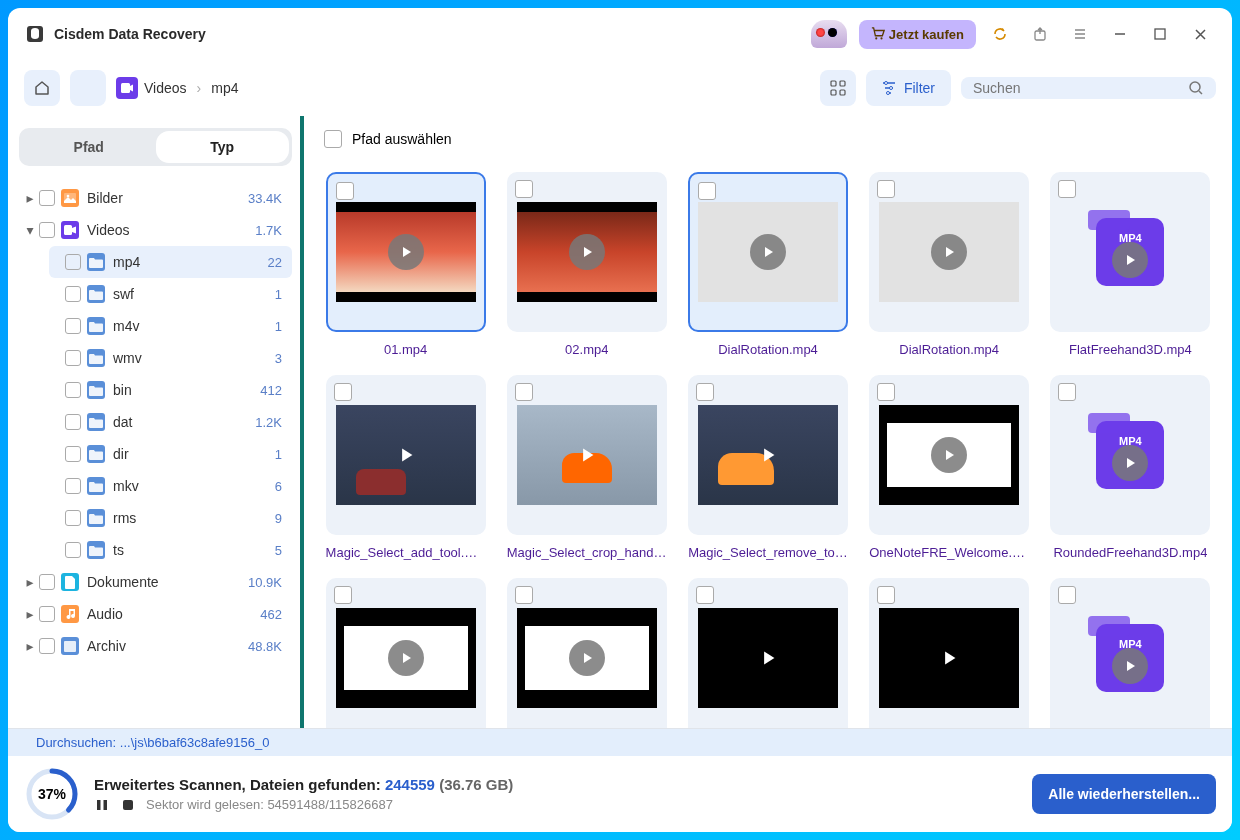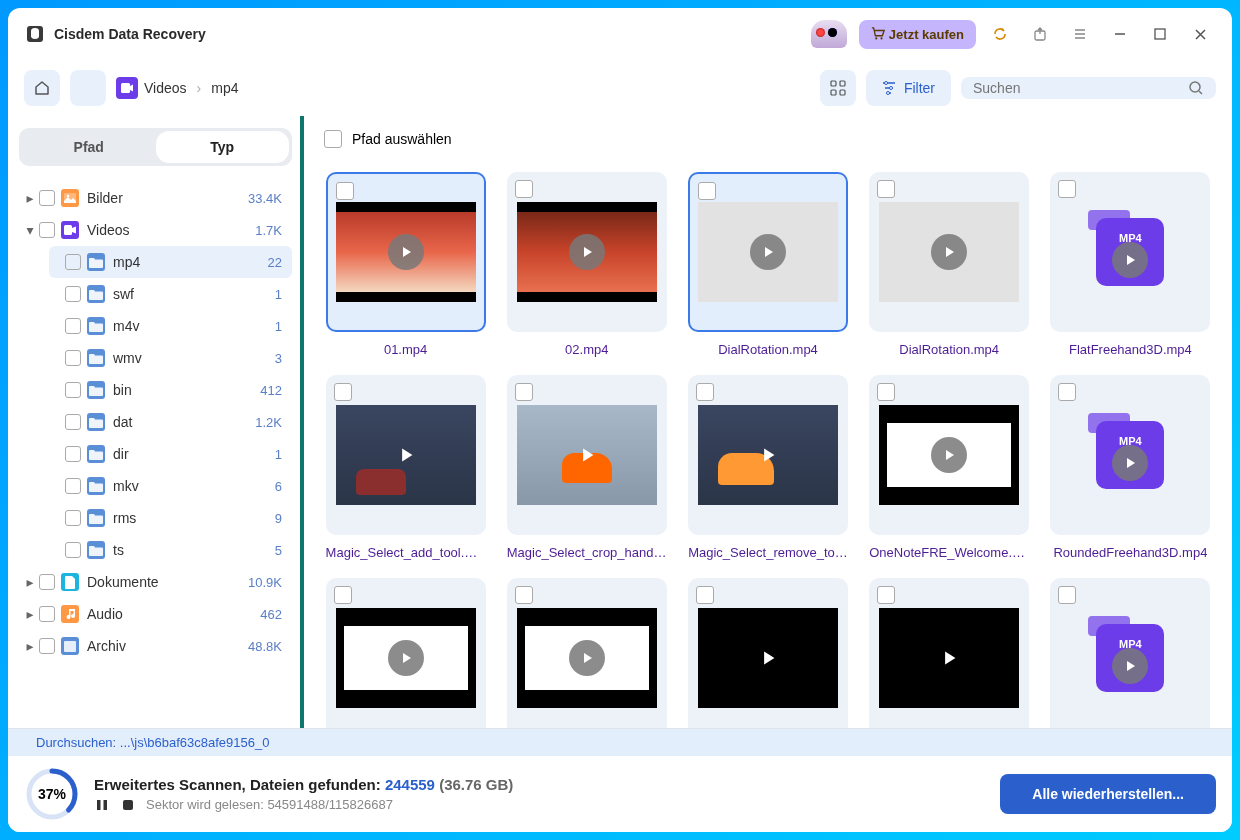--- a/index.html
+++ b/index.html
@@ -62,21 +62,21 @@
 .scan-bar { display: flex; align-items: center; padding: 10px 16px; gap: 14px; }
 .progress-ring { width: 56px; height: 56px; position: relative; }
 .progress-ring svg { transform: rotate(-90deg); }
 .progress-pct { position: absolute; top: 50%; left: 50%; transform: translate(-50%, -50%); font-size: 14px; font-weight: 700; color: #000000; }
 .scan-info { flex: 1; }
 .scan-line1 { font-size: 15px; font-weight: 700; color: #222; }
 .scan-line1 .found { color: #2a5fcc; }
 .scan-line1 .size { color: #666; font-weight: 700; text-align: right; }
 .scan-line2 { display: flex; align-items: center; gap: 10px; margin-top: 4px; font-size: 13px; color: #888; }
 .scan-ctrl { width: 16px; height: 16px; display: flex; align-items: center; justify-content: center; cursor: pointer; }
-.recover-btn { background: #2a5fcc; color: #fff; border: none; padding: 12px 32px; border-radius: 8px; font-size: 14px; font-weight: 600; cursor: pointer; }
+.recover-btn { background: #2a5fcc; color: #fff; border: none; padding: 12px 16px; border-radius: 8px; font-size: 14px; font-weight: 600; cursor: pointer; }
 .ic-folder { background: #5a8fd8; }
 .ic-img { background: #ff9844; }
 .ic-vid { background: #6c3ce9; }
 .ic-doc { background: #1db4e0; }
 .ic-aud { background: #ff9844; }
 .ic-arc { background: #5a8fd8; }
 .city-bg { position: absolute; inset: 0; background: linear-gradient(180deg, #3a4560 0%, #2a3548 100%); }
 .city-bg::after { content: ""; position: absolute; bottom: 10px; left: 20px; width: 50px; height: 26px; background: #8b2e2e; border-radius: 8px 8px 4px 4px; }
 .car-bg { position: absolute; inset: 0; background: linear-gradient(180deg, #a8b8c8 0%, #8898a8 100%); display:flex; align-items:center; justify-content:center;}
 .car-bg::after { content:""; width:50px; height:30px; background:#ff6600; border-radius:12px 16px 4px 4px; position:absolute; bottom:22px;}

